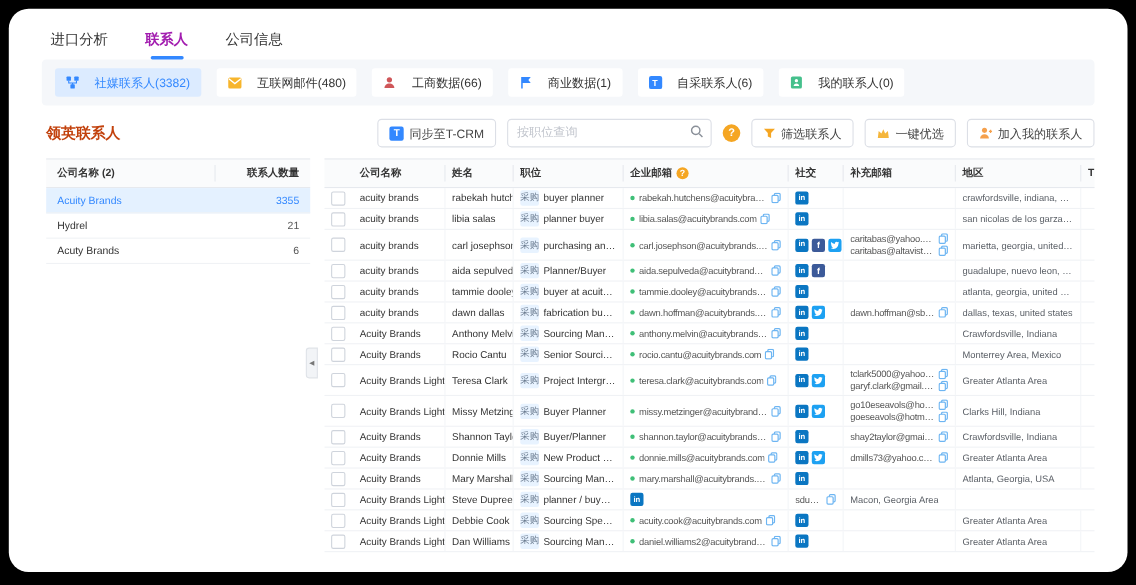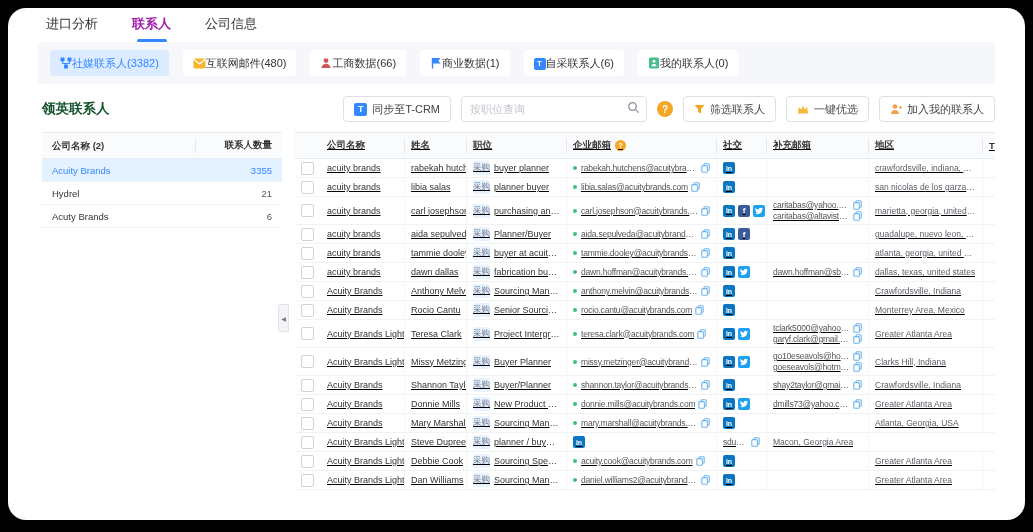--- a/index.html
+++ b/index.html
@@ -2,41 +2,41 @@
 <html><head>
 <meta charset="utf-8">
 <style>
   html,body{margin:0;padding:0;}
   body{width:1033px;height:532px;background:#000;position:relative;
        font-family:"Liberation Sans","DejaVu Sans",sans-serif;-webkit-font-smoothing:antialiased;}
   .card{position:absolute;left:8px;top:8px;right:8px;bottom:12px;background:#fff;
         border-radius:18px;overflow:hidden;box-shadow:0 2px 10px rgba(0,0,0,.35);}
 
   
-  .tabs{display:flex;gap:34px;padding:7px 0 0 38px;}
+  .tabs{display:flex;gap:34px;padding:7px 0 0 38px;margin-top:12px;}
   .tab{font-size:13px;color:#333;padding-bottom:9px;cursor:pointer;position:relative;}
   .tab.active{color:#a21caf;font-weight:bold;}
   .tab.active::after{content:"";position:absolute;left:50%;transform:translateX(-50%);
         bottom:0;width:30px;height:3px;border-radius:2px;background:#3388ff;}
 
   
   .chipbar{margin:0 30px;background:#f5f7fa;border-radius:4px;display:flex;gap:14px;
            align-items:center;padding:8px 12px;height:26px;}
-  .chip{display:flex;align-items:center;gap:0;background:#fff;border:none;border-radius:3px;
+  .chip{display:flex;align-items:center;gap:14px;background:#fff;border:none;border-radius:3px;
         padding:0 10px;height:26px;font-size:11px;color:#333;cursor:pointer;
         font-family:inherit;}
   .chip.on{background:#dcebff;color:#3388ff;}
   .chip svg{display:block;}
   .tsq{display:inline-flex;align-items:center;justify-content:center;width:12px;height:12px;
        border-radius:2px;background:#3388ff;color:#fff;font-size:8px;font-weight:bold;}
 
   
   .section-row{display:flex;align-items:center;justify-content:space-between;
                padding:12px 30px 10px 34px;}
-  .section-title{font-size:13.5px;color:#14532d;font-weight:bold;}
+  .section-title{font-size:13.5px;color:#c2410c;font-weight:bold;}
   .toolbar{display:flex;align-items:center;gap:10px;}
   .btn{display:flex;align-items:center;gap:5px;background:#fff;border:1px solid #dcdfe6;
        border-radius:4px;height:26px;padding:0 10px;font-size:11px;color:#444;cursor:pointer;
        font-family:inherit;}
   .btn .tsq{width:13px;height:13px;font-size:9px;}
   .search{position:relative;display:flex;align-items:center;}
   .search input{width:150px;height:24px;border:1px solid #dcdfe6;border-radius:4px;
        padding:0 26px 0 8px;font-size:11px;color:#333;outline:none;font-family:inherit;}
   .search input::placeholder{color:#c0c4cc;}
   .search .mag{position:absolute;right:7px;top:5px;}
@@ -59,21 +59,21 @@
   .lt-row span:last-child{text-align:right;color:#555;}
   .lt-row.sel{background:#e4f1ff;}
   .lt-row.sel span{color:#3388ff;}
 
   
   .collapse-handle{position:absolute;left:270px;top:172px;width:9px;height:26px;
         background:#f2f4f7;border:1px solid #dfe3e8;border-radius:3px 0 0 3px;
         display:flex;align-items:center;justify-content:center;font-size:6px;color:#777;cursor:pointer;}
 
   
-  .main-table{flex:1;margin-left:13px;font-size:9px;min-width:0;text-decoration:underline;}
+  .main-table{flex:1;margin-left:13px;font-size:9px;min-width:0;}
   .ct-grid{display:grid;grid-template-columns:26px 84px 62px 100px 150px 50px 102px 1fr 12px;}
   .ct-head{background:#fafbfc;border-top:1px solid #e6e9ee;border-bottom:1px solid #e6e9ee;
            height:25px;align-items:center;color:#333;font-weight:bold;font-size:9.5px;}
   .ct-head .hc{display:flex;align-items:center;gap:4px;padding:0 6px;height:15px;
            border-right:1px solid #e6e9ee;overflow:hidden;white-space:nowrap;}
   .ct-head .hc:last-child,.ct-head .hc:first-child{border-right:none;}
   .hhelp{display:inline-flex;align-items:center;justify-content:center;width:11px;height:11px;flex:none;
         border-radius:50%;background:#f5a623;color:#fff;font-size:8px;font-weight:bold;}
   .ct-row{align-items:center;border-bottom:1px solid #f0f2f5;min-height:18px;color:#333;}
   .ct-row .c{padding:1px 6px;border-right:1px solid #f3f5f8;overflow:hidden;white-space:nowrap;

